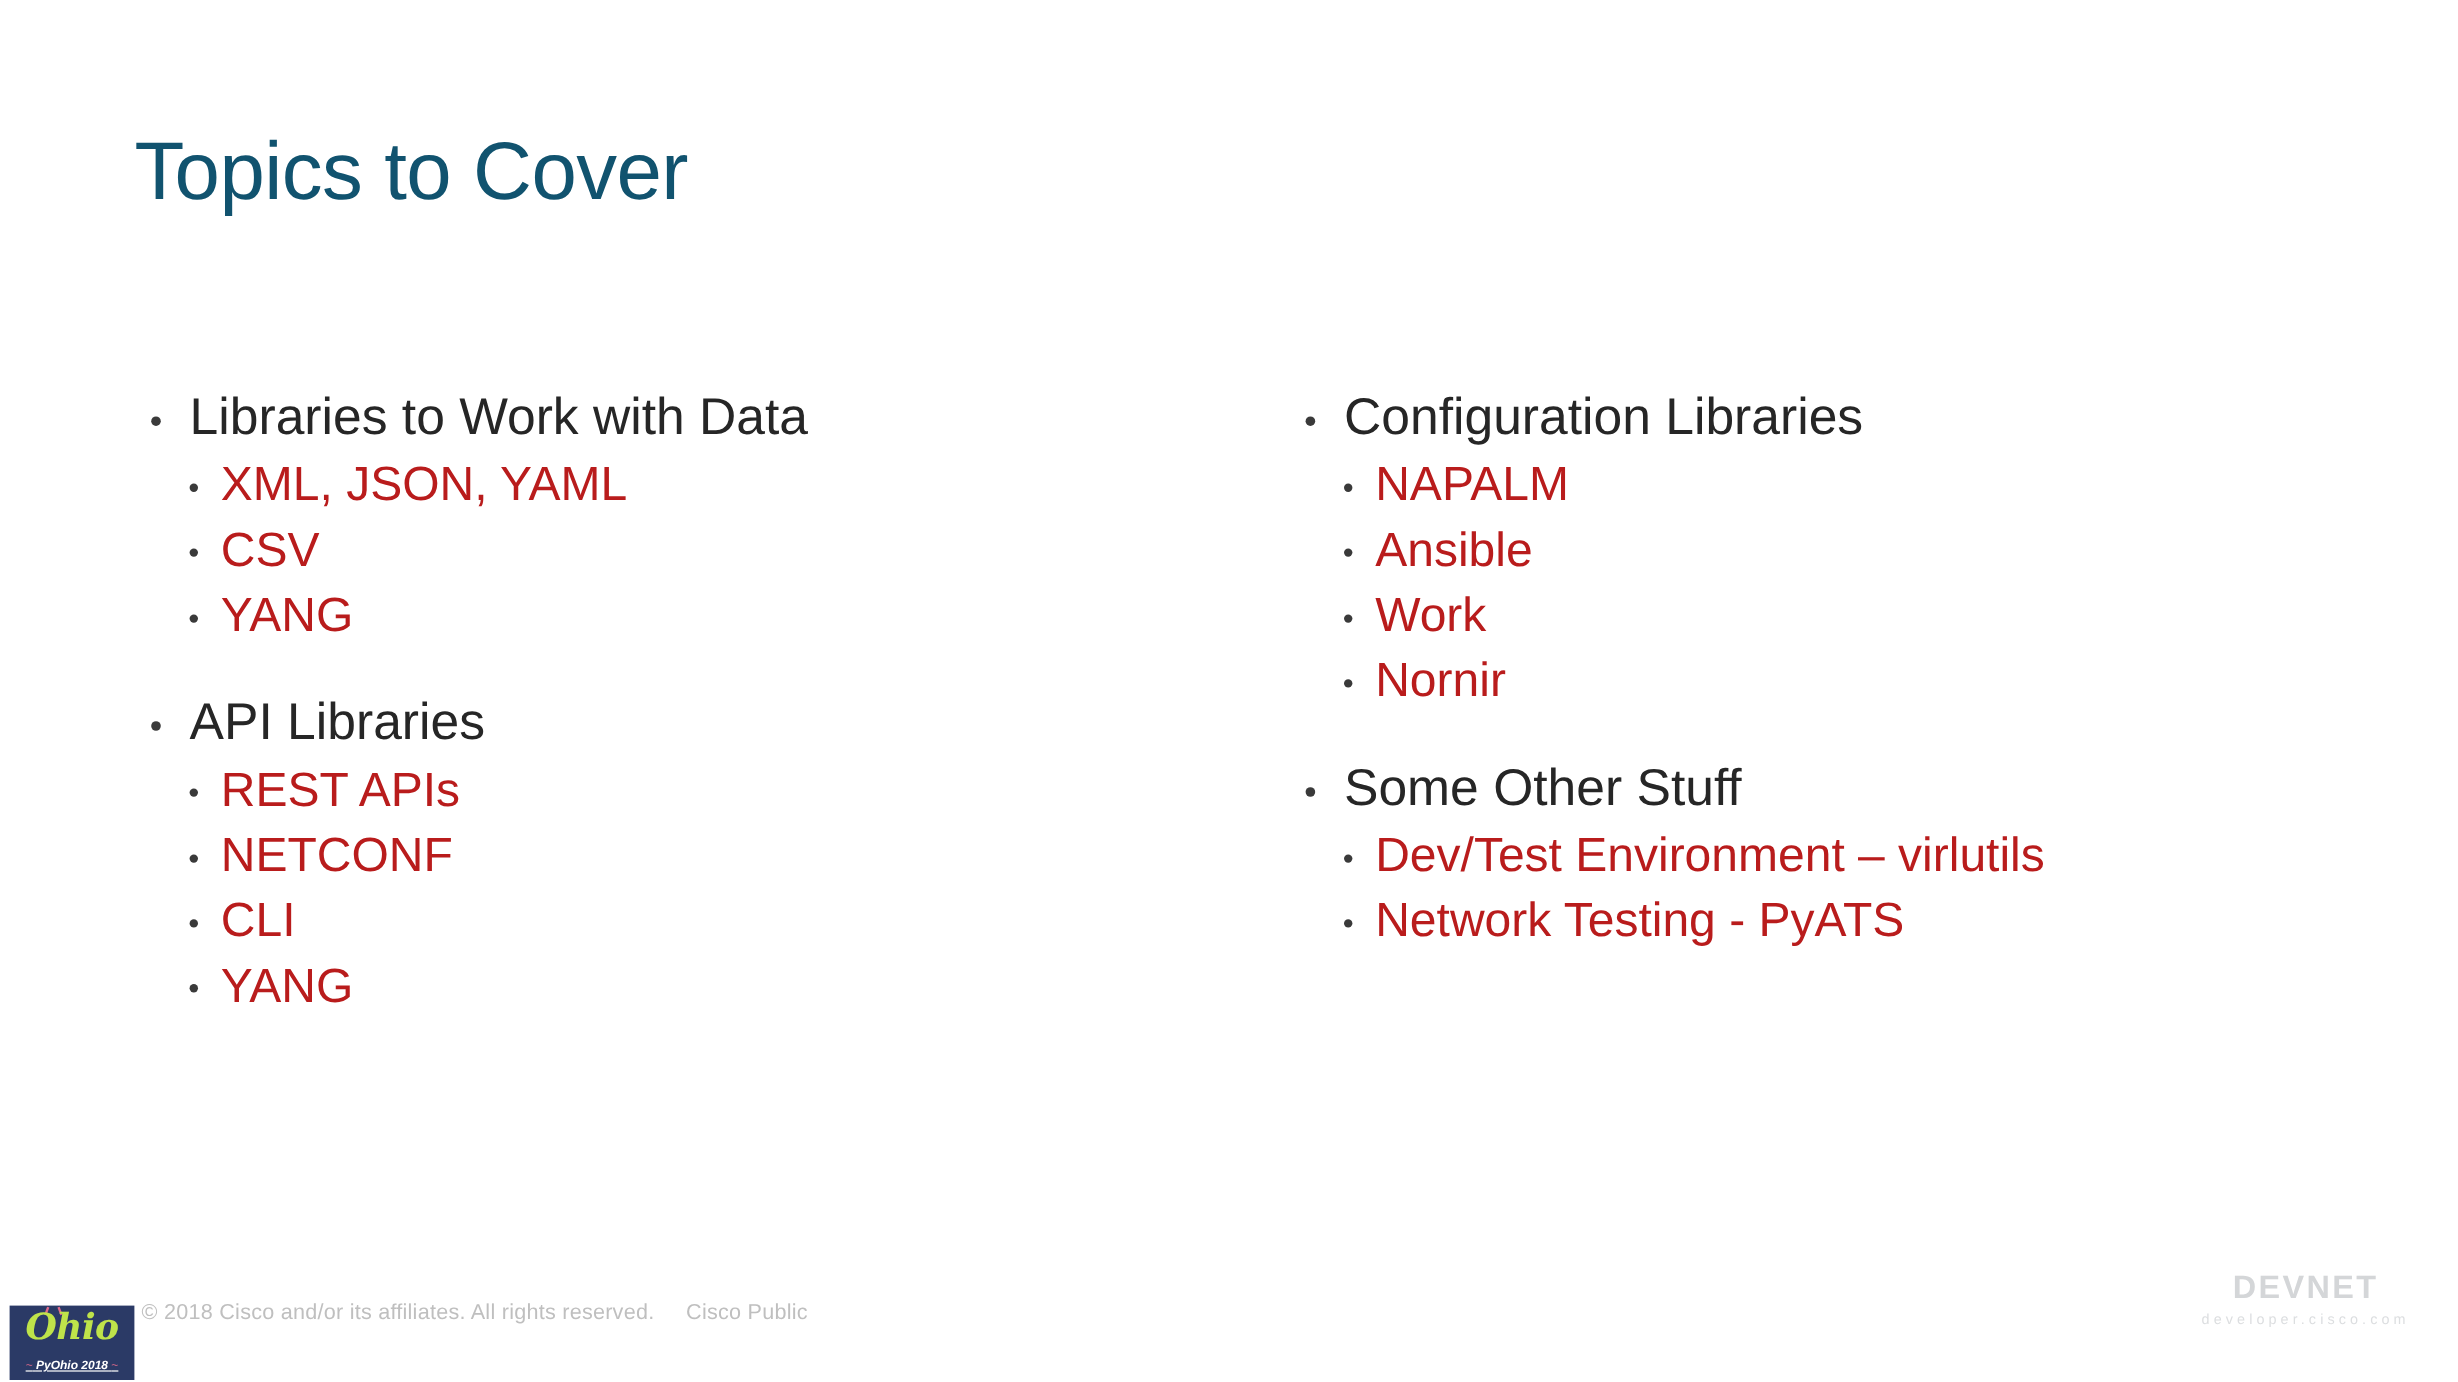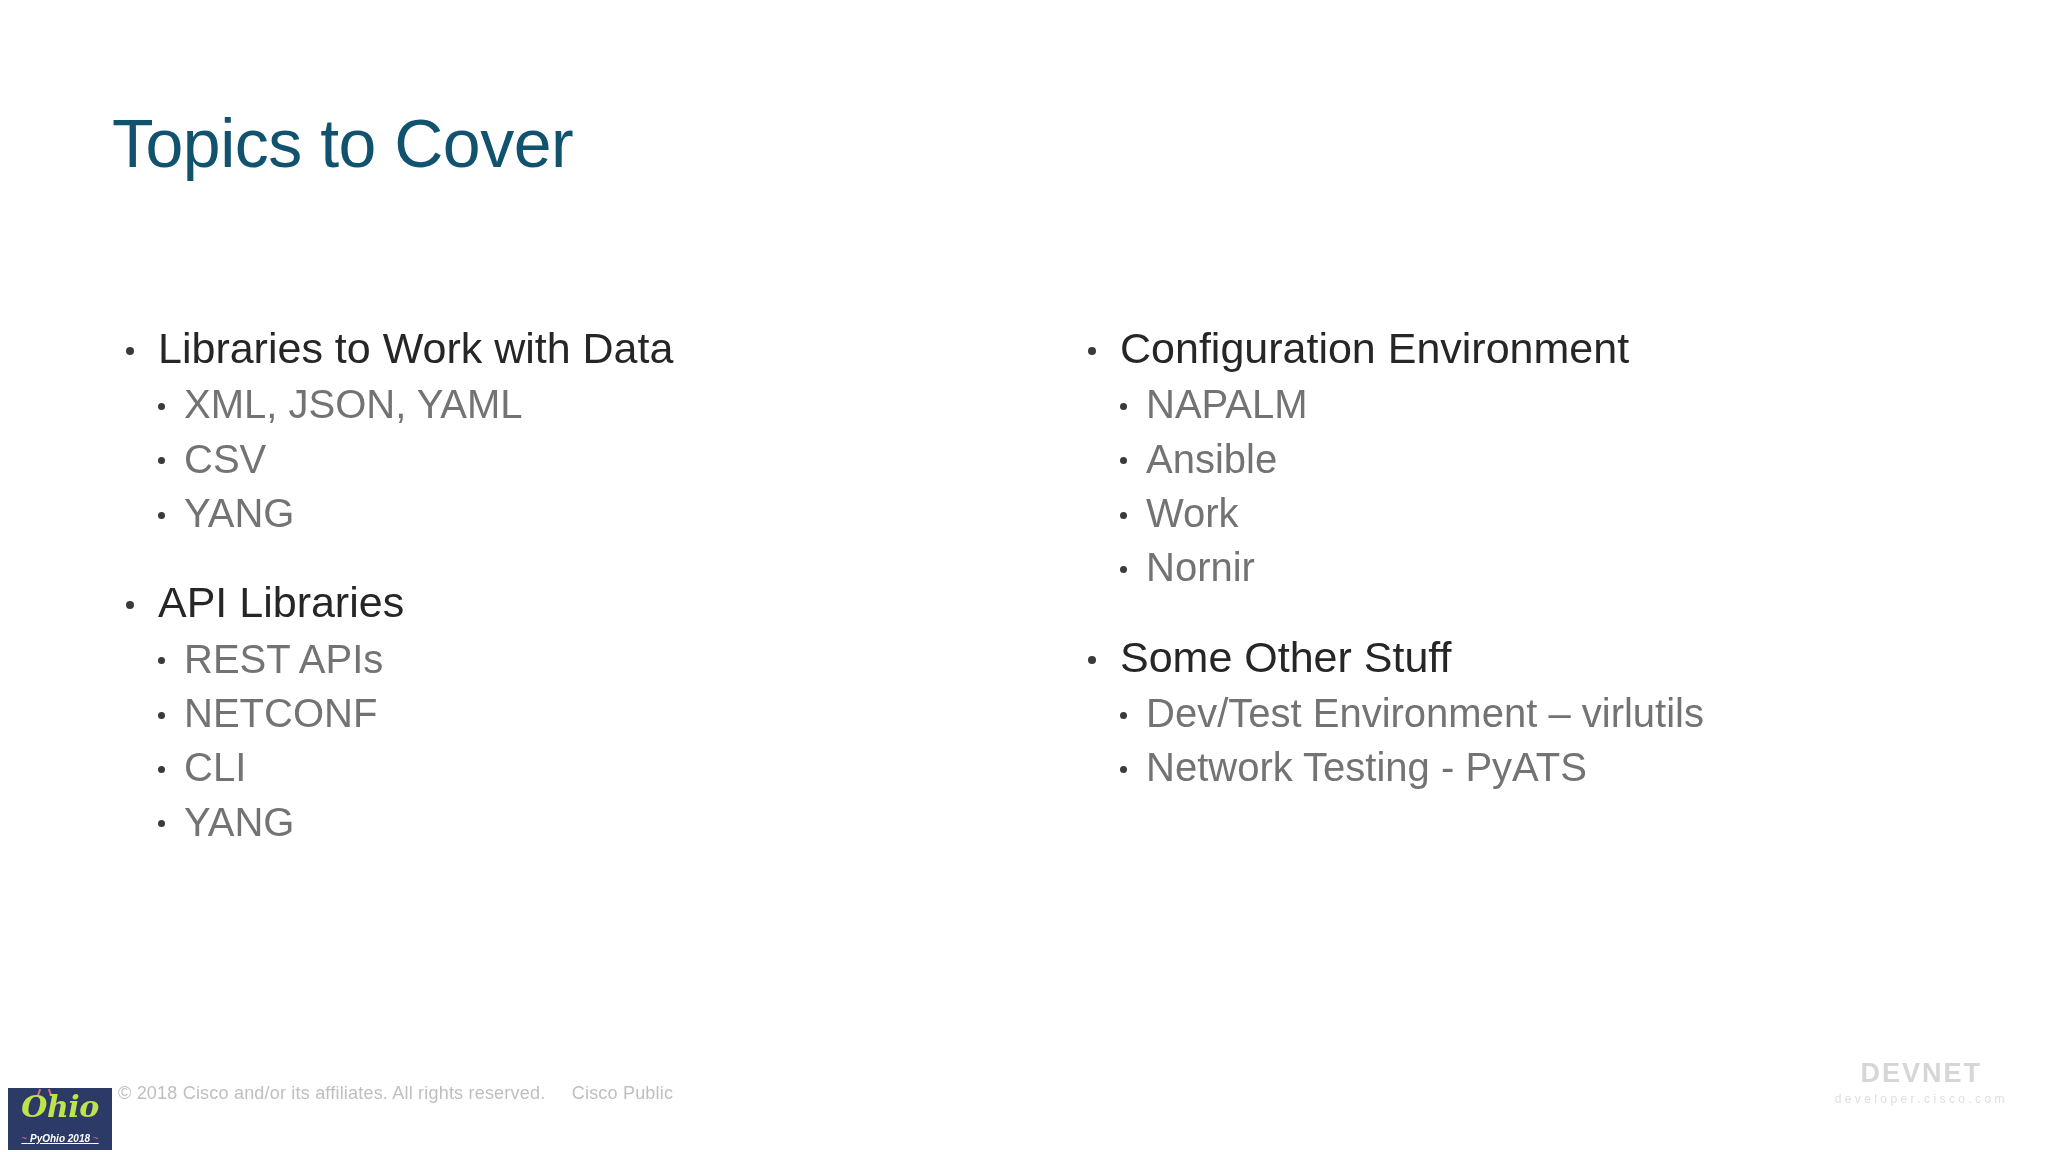--- a/index.html
+++ b/index.html
@@ -81,21 +81,21 @@
     height: 8px;
     border-radius: 50%;
     background: #3a3a3a;
   }
 
   li.l2 {
     position: relative;
     padding-left: 66px;
     font-size: 40px;
     line-height: 1.36;
-    color: #737373;
+    color: #b91c1c;
     white-space: nowrap;
   }
   li.l2 > .bullet {
     position: absolute;
     left: 40px;
     top: 0.64em;
     width: 7px;
     height: 7px;
     border-radius: 50%;
     background: #3a3a3a;
@@ -251,21 +251,21 @@
       </div>
 
     </div>
 
     <div class="col col-right">
 
       <div class="group">
         <ul class="level1">
           <li class="l1">
             <span class="bullet"></span>
-            <span class="bullet-text">Configuration Environment</span>
+            <span class="bullet-text">Configuration Libraries</span>
           </li>
         </ul>
         <ul class="level2">
           <li class="l2">
             <span class="bullet"></span>
             <span class="bullet-text">NAPALM</span>
           </li>
           <li class="l2">
             <span class="bullet"></span>
             <span class="bullet-text">Ansible</span>

